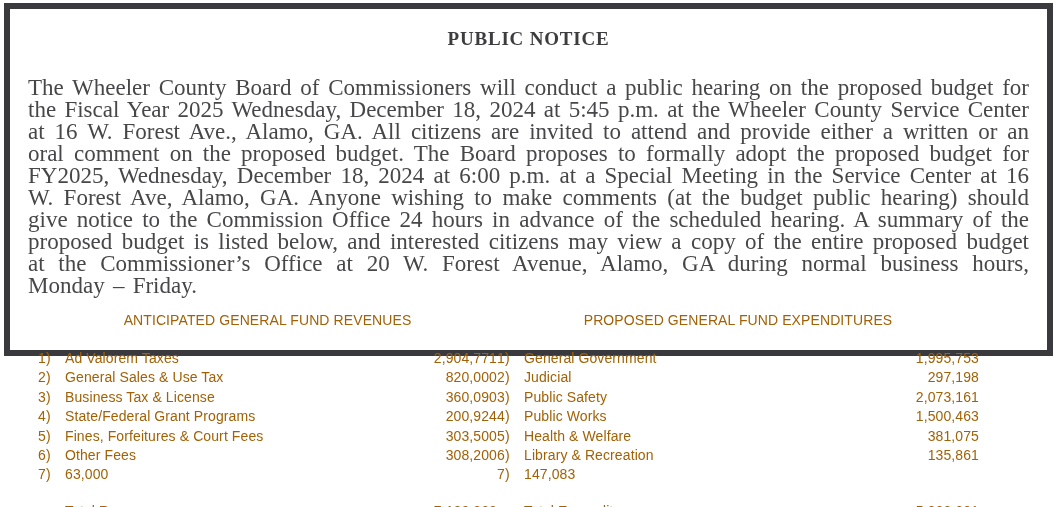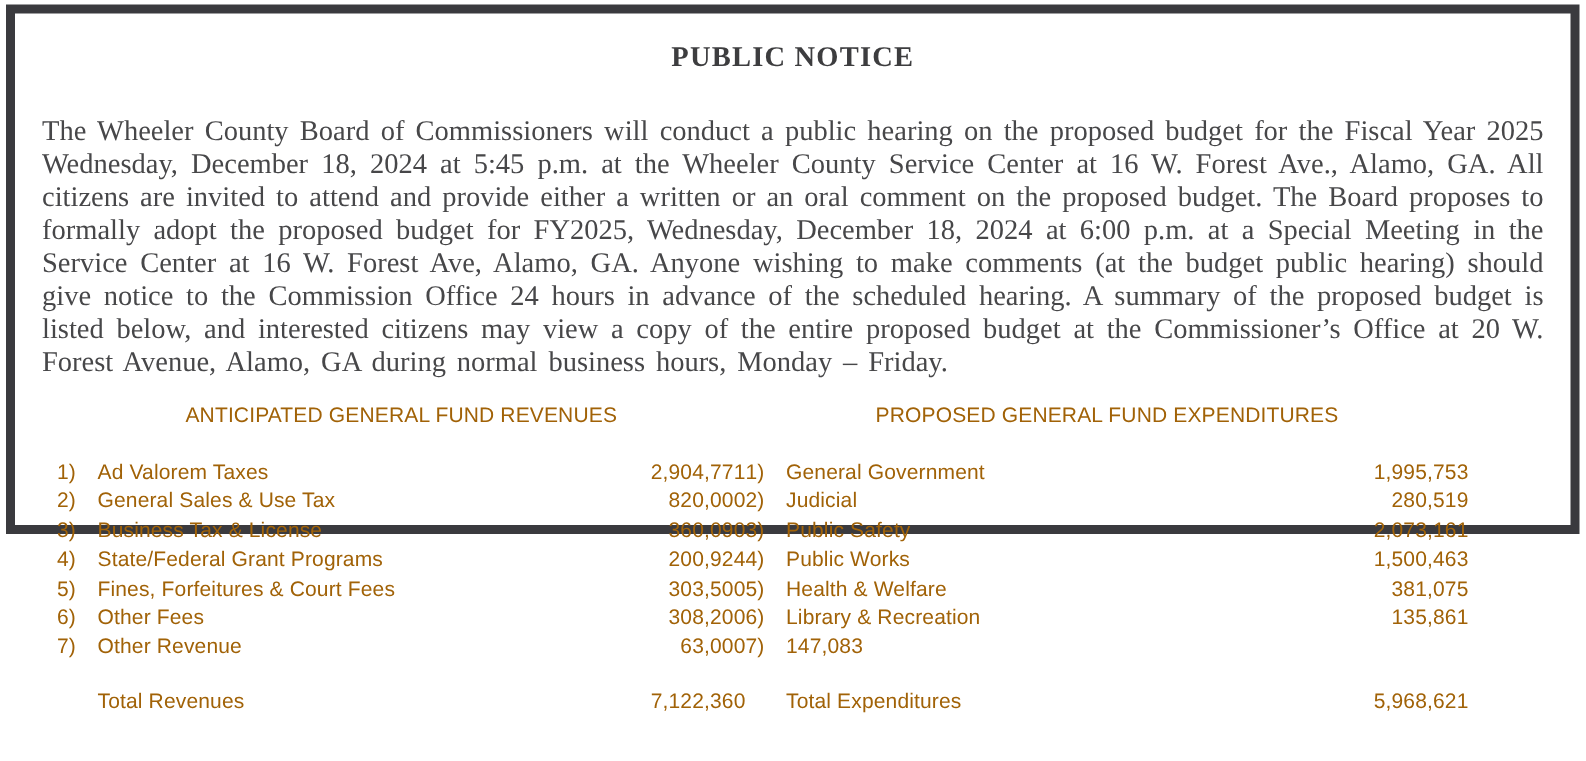--- a/index.html
+++ b/index.html
@@ -33,21 +33,21 @@
     font-family: "Liberation Serif", serif;
     font-size: 19px;
     font-weight: bold;
     letter-spacing: 0.8px;
     text-align: center;
     color: #3d3d3f;
     margin: 2px 0 0 0;
   }
   .body-text {
     font-family: "Liberation Serif", serif;
-    font-size: 19px;
+    font-size: 23px;
     line-height: 22px;
     text-align: justify;
     word-spacing: 2.5px;
     color: #474749;
     margin: 27px 0 0 0;
   }
   .tables {
     display: flex;
     margin-top: 15px;
     font-size: 14px;
@@ -125,21 +125,20 @@
           <span class="cell-label">Fines, Forfeitures &amp; Court Fees</span>
           <span class="cell-amount">303,500</span>
         </div>
         <div class="row">
           <span class="cell-num">6)</span>
           <span class="cell-label">Other Fees</span>
           <span class="cell-amount">308,200</span>
         </div>
         <div class="row">
           <span class="cell-num">7)</span>
-          <span class="cell-label">Other Revenue</span>
           <span class="cell-amount">63,000</span>
         </div>
 
         <div class="row total">
           <span class="cell-num"></span>
           <span class="cell-label">Total Revenues</span>
           <span class="cell-amount">7,122,360</span>
         </div>
       </div>
 
@@ -147,21 +146,21 @@
         <div class="col-header">PROPOSED GENERAL FUND EXPENDITURES</div>
 
         <div class="row">
           <span class="cell-num">1)</span>
           <span class="cell-label">General Government</span>
           <span class="cell-amount">1,995,753</span>
         </div>
         <div class="row">
           <span class="cell-num">2)</span>
           <span class="cell-label">Judicial</span>
-          <span class="cell-amount">280,519</span>
+          <span class="cell-amount">297,198</span>
         </div>
         <div class="row">
           <span class="cell-num">3)</span>
           <span class="cell-label">Public Safety</span>
           <span class="cell-amount">2,073,161</span>
         </div>
         <div class="row">
           <span class="cell-num">4)</span>
           <span class="cell-label">Public Works</span>
           <span class="cell-amount">1,500,463</span>

